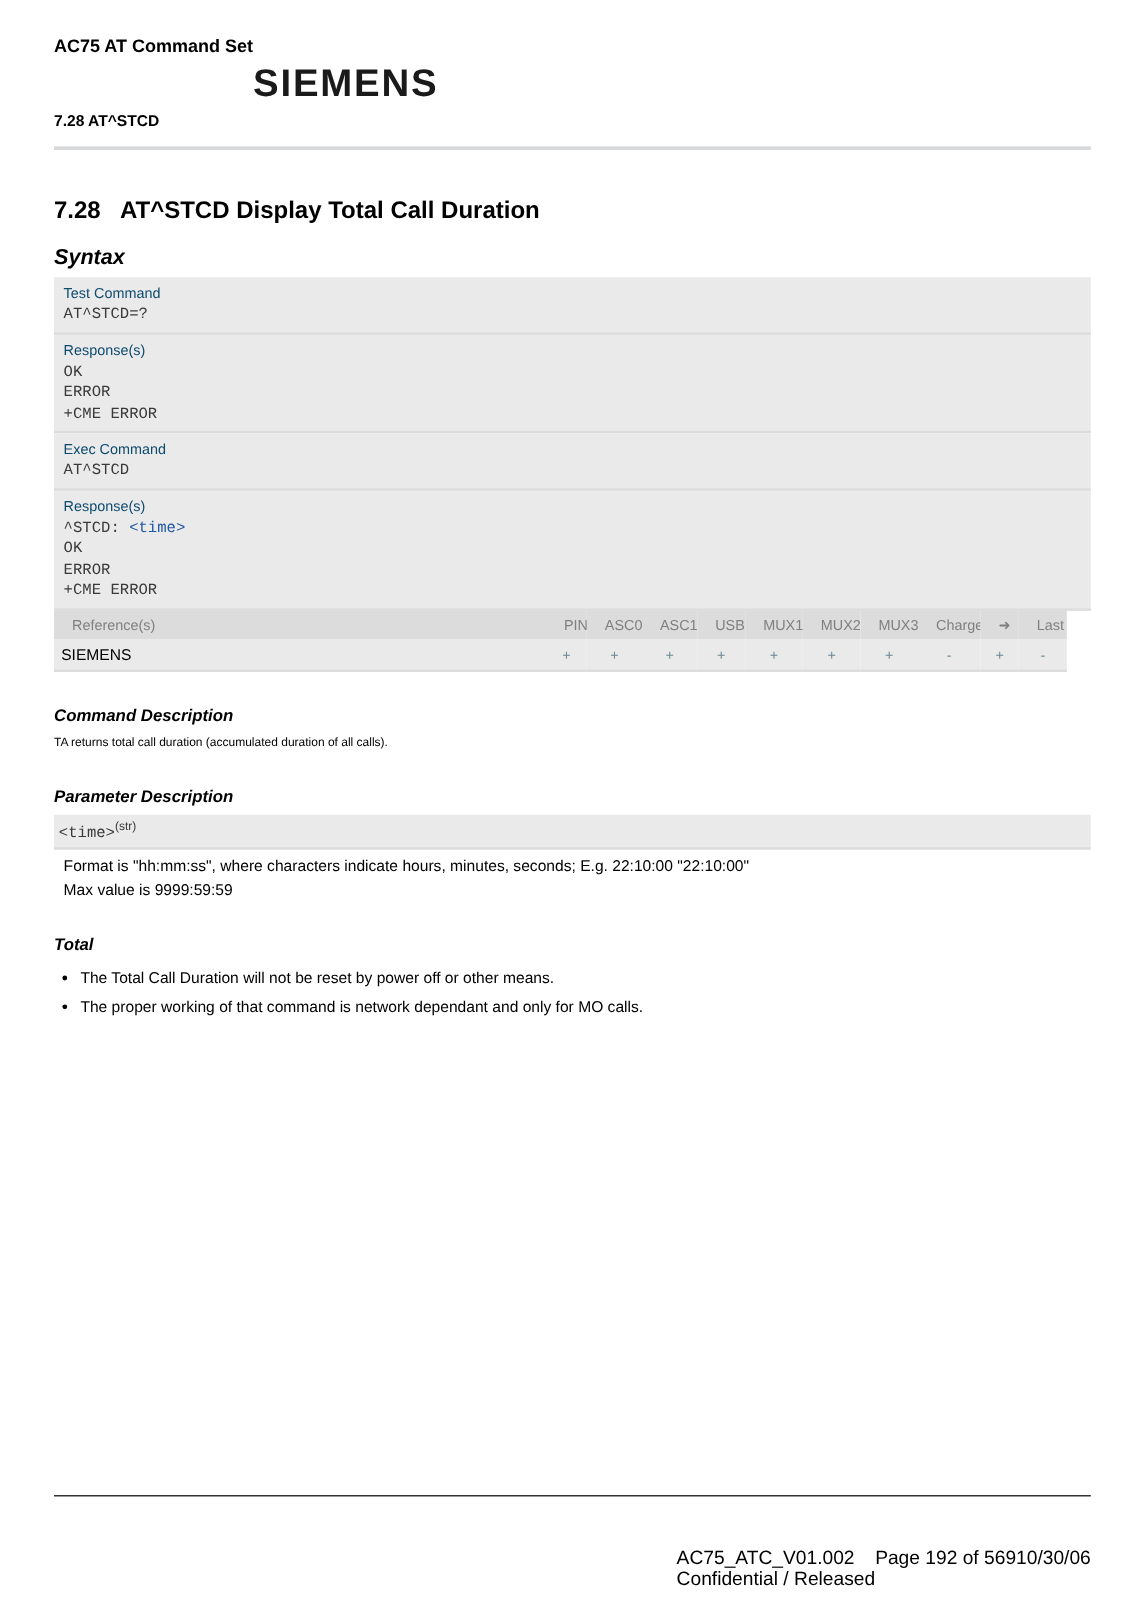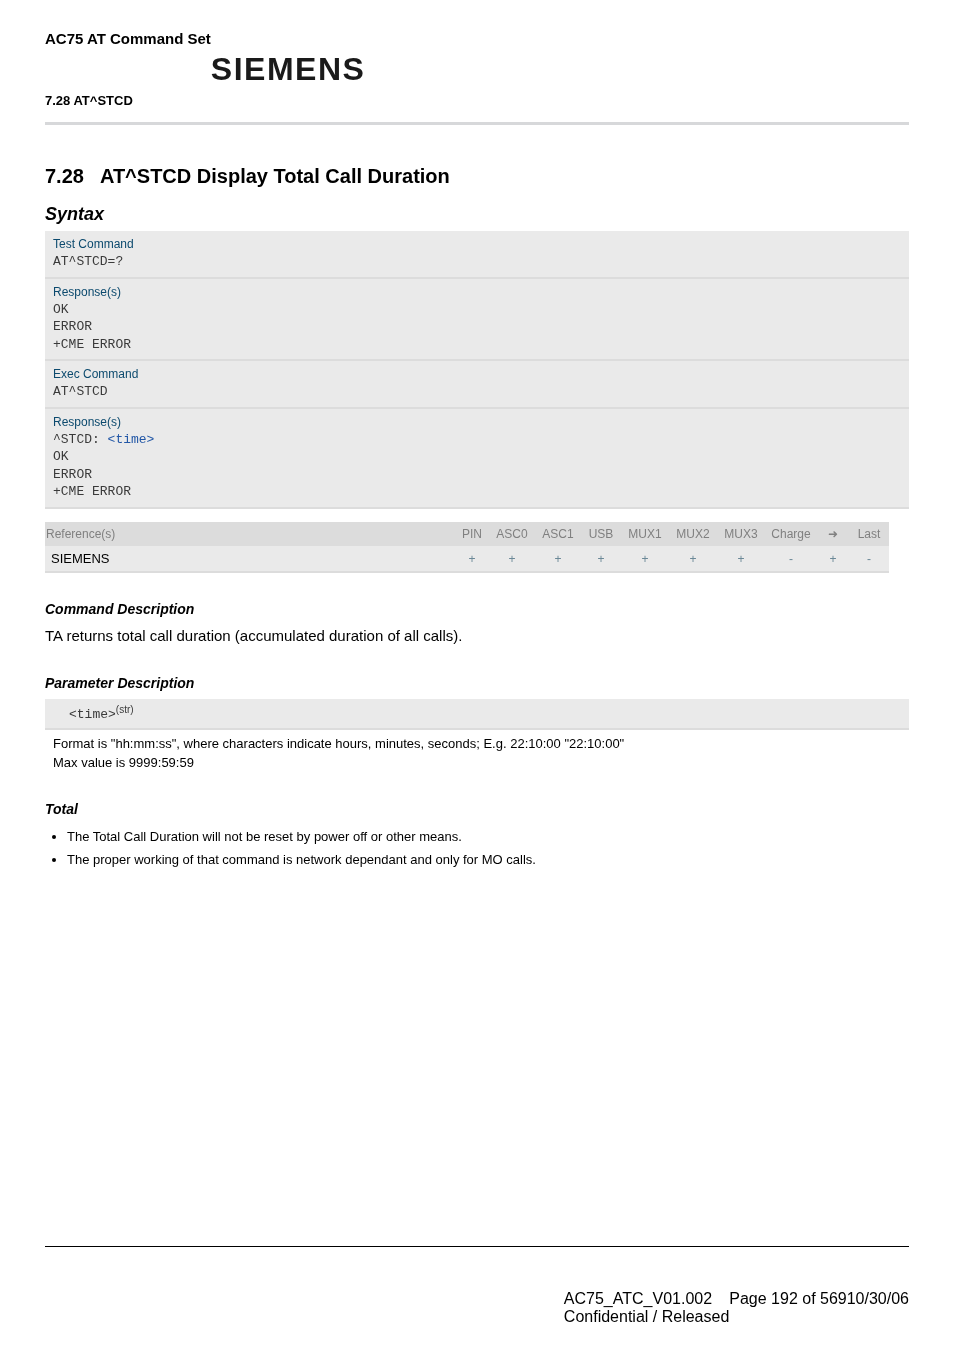--- a/index.html
+++ b/index.html
@@ -66,48 +66,47 @@
   .mono .link { color: #2257a6; }
   .ref-table-wrap {
     display: grid;
     grid-template-columns: 410px 34px 46px 46px 40px 48px 48px 48px 52px 32px 40px;
     align-items: center;
   }
   .ref-header {
     background: #dcdcdc;
     color: #808080;
     font-size: 12px;
-    padding: 5px 1px;
+    padding: 5px 15px;
     text-align: center;
-    margin-top: 13px;
   }
   .ref-header.left { text-align: left; }
   .ref-cell {
     background: #eaeaea;
     padding: 5px 6px;
     text-align: center;
     font-size: 13px;
     border-bottom: 2px solid #dcdcdc;
   }
   .ref-cell.left { text-align: left; }
   .ref-cell .plus { color: #6b8897; font-size: 12px; }
   .subheading {
     font-style: italic;
     font-weight: bold;
     font-size: 14px;
     margin-top: 28px;
     margin-bottom: 8px;
   }
   .body-text {
-    font-size: 15px;
+    font-size: 10px;
     line-height: 1.5;
   }
   .param-box {
     background: #eaeaea;
-    padding: 5px 24px;
+    padding: 5px 4px;
     font-family: "Courier New", monospace;
     font-size: 13px;
     color: #3a3a3a;
     border-bottom: 2px solid #dcdcdc;
   }
   .param-box sup { font-family: Arial, sans-serif; font-size: 10px; }
   .param-desc {
     padding: 4px 8px 0 8px;
     font-size: 13px;
     line-height: 1.5;

